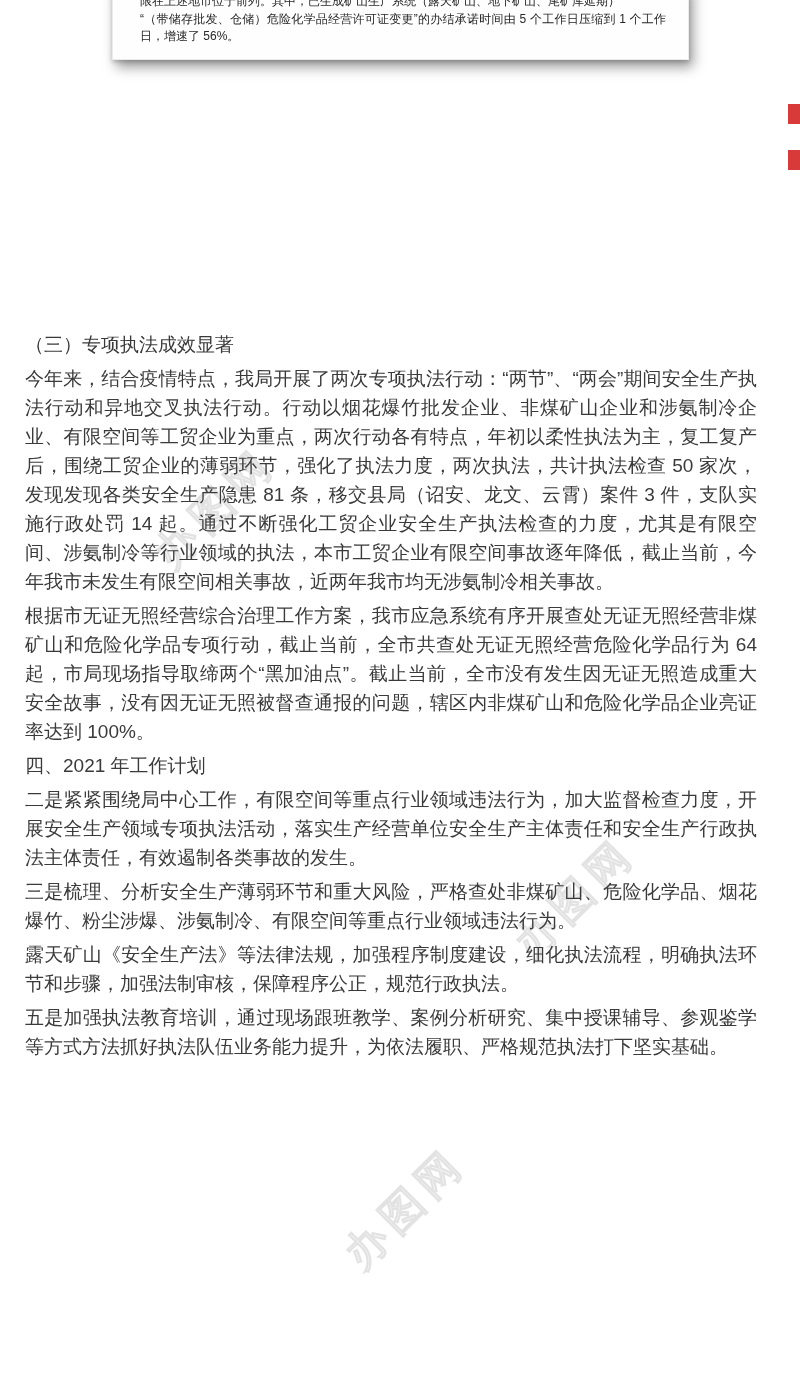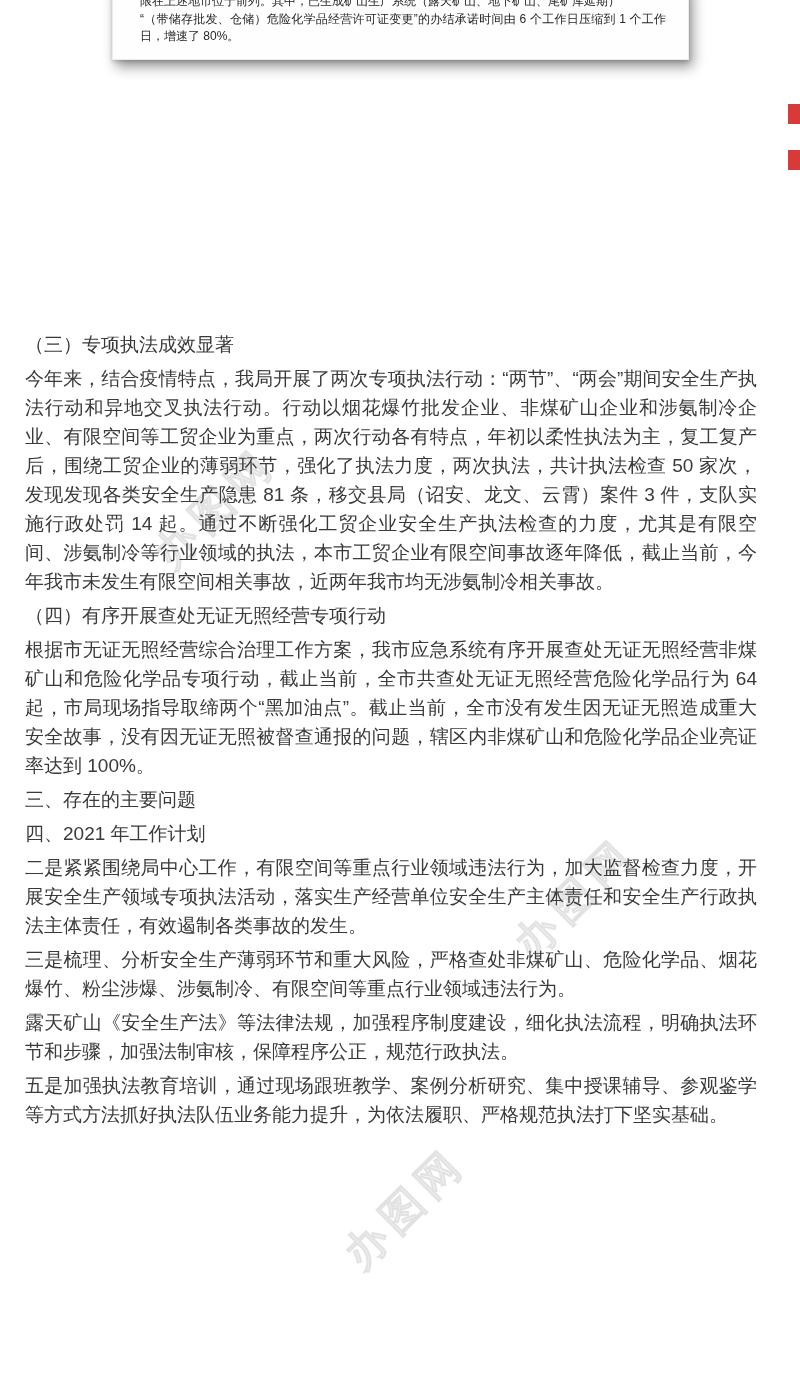--- a/index.html
+++ b/index.html
@@ -44,32 +44,30 @@
 <body>
 
 <div class="screen">
 
   <div class="watermark" style="left:140px;top:480px;">办图网</div>
   <div class="watermark" style="left:500px;top:870px;">办图网</div>
   <div class="watermark" style="left:330px;top:1180px;">办图网</div>
 
   <div class="preview-card">
     <p>限在上述地市位于前列。其中，已生成矿山生产系统（露天矿山、地下矿山、尾矿库延期）</p>
-    <p>“（带储存批发、仓储）危险化学品经营许可证变更”的办结承诺时间由 6 个工作日压缩到 1 个工作日，增速了 80%。</p>
+    <p>“（带储存批发、仓储）危险化学品经营许可证变更”的办结承诺时间由 5 个工作日压缩到 1 个工作日，增速了 56%。</p>
   </div>
 
   <div class="edge-marker" style="top:104px;background:#d83a3a;"></div>
   <div class="edge-marker" style="top:150px;background:#d83a3a;"></div>
 
   <div class="doc-body">
     <p>（三）专项执法成效显著</p>
     <p>今年来，结合疫情特点，我局开展了两次专项执法行动：“两节”、“两会”期间安全生产执法行动和异地交叉执法行动。行动以烟花爆竹批发企业、非煤矿山企业和涉氨制冷企业、有限空间等工贸企业为重点，两次行动各有特点，年初以柔性执法为主，复工复产后，围绕工贸企业的薄弱环节，强化了执法力度，两次执法，共计执法检查 50 家次，发现发现各类安全生产隐患 81 条，移交县局（诏安、龙文、云霄）案件 3 件，支队实施行政处罚 14 起。通过不断强化工贸企业安全生产执法检查的力度，尤其是有限空间、涉氨制冷等行业领域的执法，本市工贸企业有限空间事故逐年降低，截止当前，今年我市未发生有限空间相关事故，近两年我市均无涉氨制冷相关事故。</p>
-    <p>（四）有序开展查处无证无照经营专项行动</p>
     <p>根据市无证无照经营综合治理工作方案，我市应急系统有序开展查处无证无照经营非煤矿山和危险化学品专项行动，截止当前，全市共查处无证无照经营危险化学品行为 64 起，市局现场指导取缔两个“黑加油点”。截止当前，全市没有发生因无证无照造成重大安全故事，没有因无证无照被督查通报的问题，辖区内非煤矿山和危险化学品企业亮证率达到 100%。</p>
-    <p>三、存在的主要问题</p>
     <p>四、2021 年工作计划</p>
     <p>二是紧紧围绕局中心工作，有限空间等重点行业领域违法行为，加大监督检查力度，开展安全生产领域专项执法活动，落实生产经营单位安全生产主体责任和安全生产行政执法主体责任，有效遏制各类事故的发生。</p>
     <p>三是梳理、分析安全生产薄弱环节和重大风险，严格查处非煤矿山、危险化学品、烟花爆竹、粉尘涉爆、涉氨制冷、有限空间等重点行业领域违法行为。</p>
     <p>露天矿山《安全生产法》等法律法规，加强程序制度建设，细化执法流程，明确执法环节和步骤，加强法制审核，保障程序公正，规范行政执法。</p>
     <p>五是加强执法教育培训，通过现场跟班教学、案例分析研究、集中授课辅导、参观鉴学等方式方法抓好执法队伍业务能力提升，为依法履职、严格规范执法打下坚实基础。</p>
   </div>
 
 </div>
 
 </body></html>

